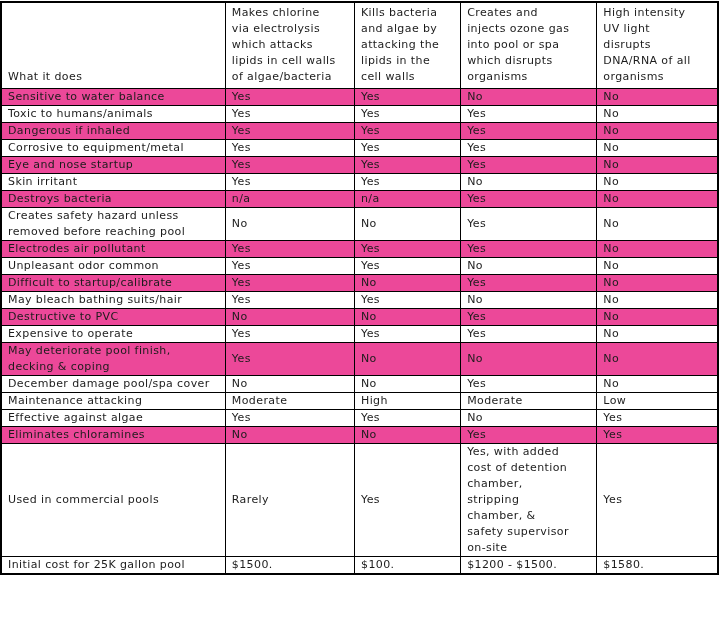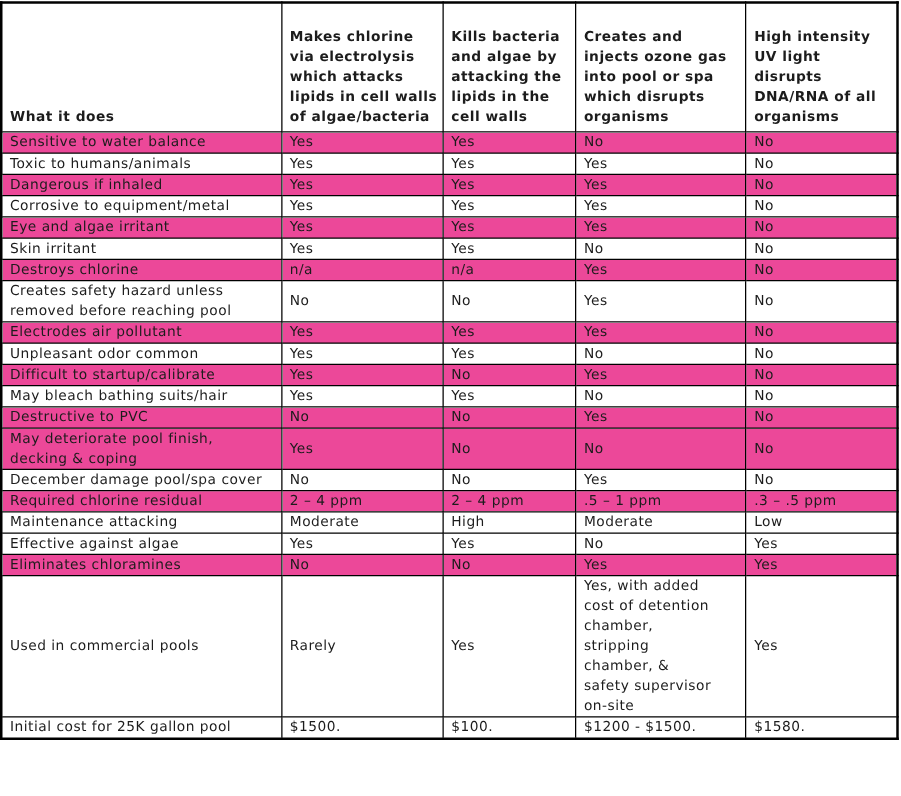--- a/index.html
+++ b/index.html
@@ -32,24 +32,23 @@
     padding: 0 4px 0 6px;
     line-height: 16px;
     vertical-align: middle;
     text-align: left;
     font-weight: normal;
     white-space: pre-line;
     overflow: hidden;
   }
   table.cmp thead th {
     vertical-align: top;
-    padding-top: 19px;
+    padding-top: 2px;
     padding-bottom: 3px;
     background: #ffffff;
-    font-weight: bold;
   }
   table.cmp thead th.corner {
     vertical-align: bottom;
     margin-top: 20px;
   }
   table.cmp tr.stripe td {
     background: #ec4899;
   }
   table.cmp tr td {
     background: #ffffff;
@@ -120,35 +119,35 @@
           <td>No</td>
         </tr>
         <tr>
           <td>Corrosive to equipment/metal</td>
           <td>Yes</td>
           <td>Yes</td>
           <td>Yes</td>
           <td>No</td>
         </tr>
         <tr class="stripe">
-          <td>Eye and algae irritant</td>
+          <td>Eye and nose startup</td>
           <td>Yes</td>
           <td>Yes</td>
           <td>Yes</td>
           <td>No</td>
         </tr>
         <tr>
           <td>Skin irritant</td>
           <td>Yes</td>
           <td>Yes</td>
           <td>No</td>
           <td>No</td>
         </tr>
         <tr class="stripe">
-          <td>Destroys chlorine</td>
+          <td>Destroys bacteria</td>
           <td>n/a</td>
           <td>n/a</td>
           <td>Yes</td>
           <td>No</td>
         </tr>
         <tr>
           <td>Creates safety hazard unless
 removed before reaching pool</td>
           <td>No</td>
           <td>No</td>
@@ -183,41 +182,41 @@
           <td>No</td>
           <td>No</td>
         </tr>
         <tr class="stripe">
           <td>Destructive to PVC</td>
           <td>No</td>
           <td>No</td>
           <td>Yes</td>
           <td>No</td>
         </tr>
+        <tr>
+          <td>Expensive to operate</td>
+          <td>Yes</td>
+          <td>Yes</td>
+          <td>Yes</td>
+          <td>No</td>
+        </tr>
         <tr class="stripe">
           <td>May deteriorate pool finish,
 decking &amp; coping</td>
           <td>Yes</td>
           <td>No</td>
           <td>No</td>
           <td>No</td>
         </tr>
         <tr>
           <td>December damage pool/spa cover</td>
           <td>No</td>
           <td>No</td>
           <td>Yes</td>
           <td>No</td>
-        </tr>
-        <tr class="stripe">
-          <td>Required chlorine residual</td>
-          <td>2 – 4 ppm</td>
-          <td>2 – 4 ppm</td>
-          <td>.5 – 1 ppm</td>
-          <td>.3 – .5 ppm</td>
         </tr>
         <tr>
           <td>Maintenance attacking</td>
           <td>Moderate</td>
           <td>High</td>
           <td>Moderate</td>
           <td>Low</td>
         </tr>
         <tr>
           <td>Effective against algae</td>

